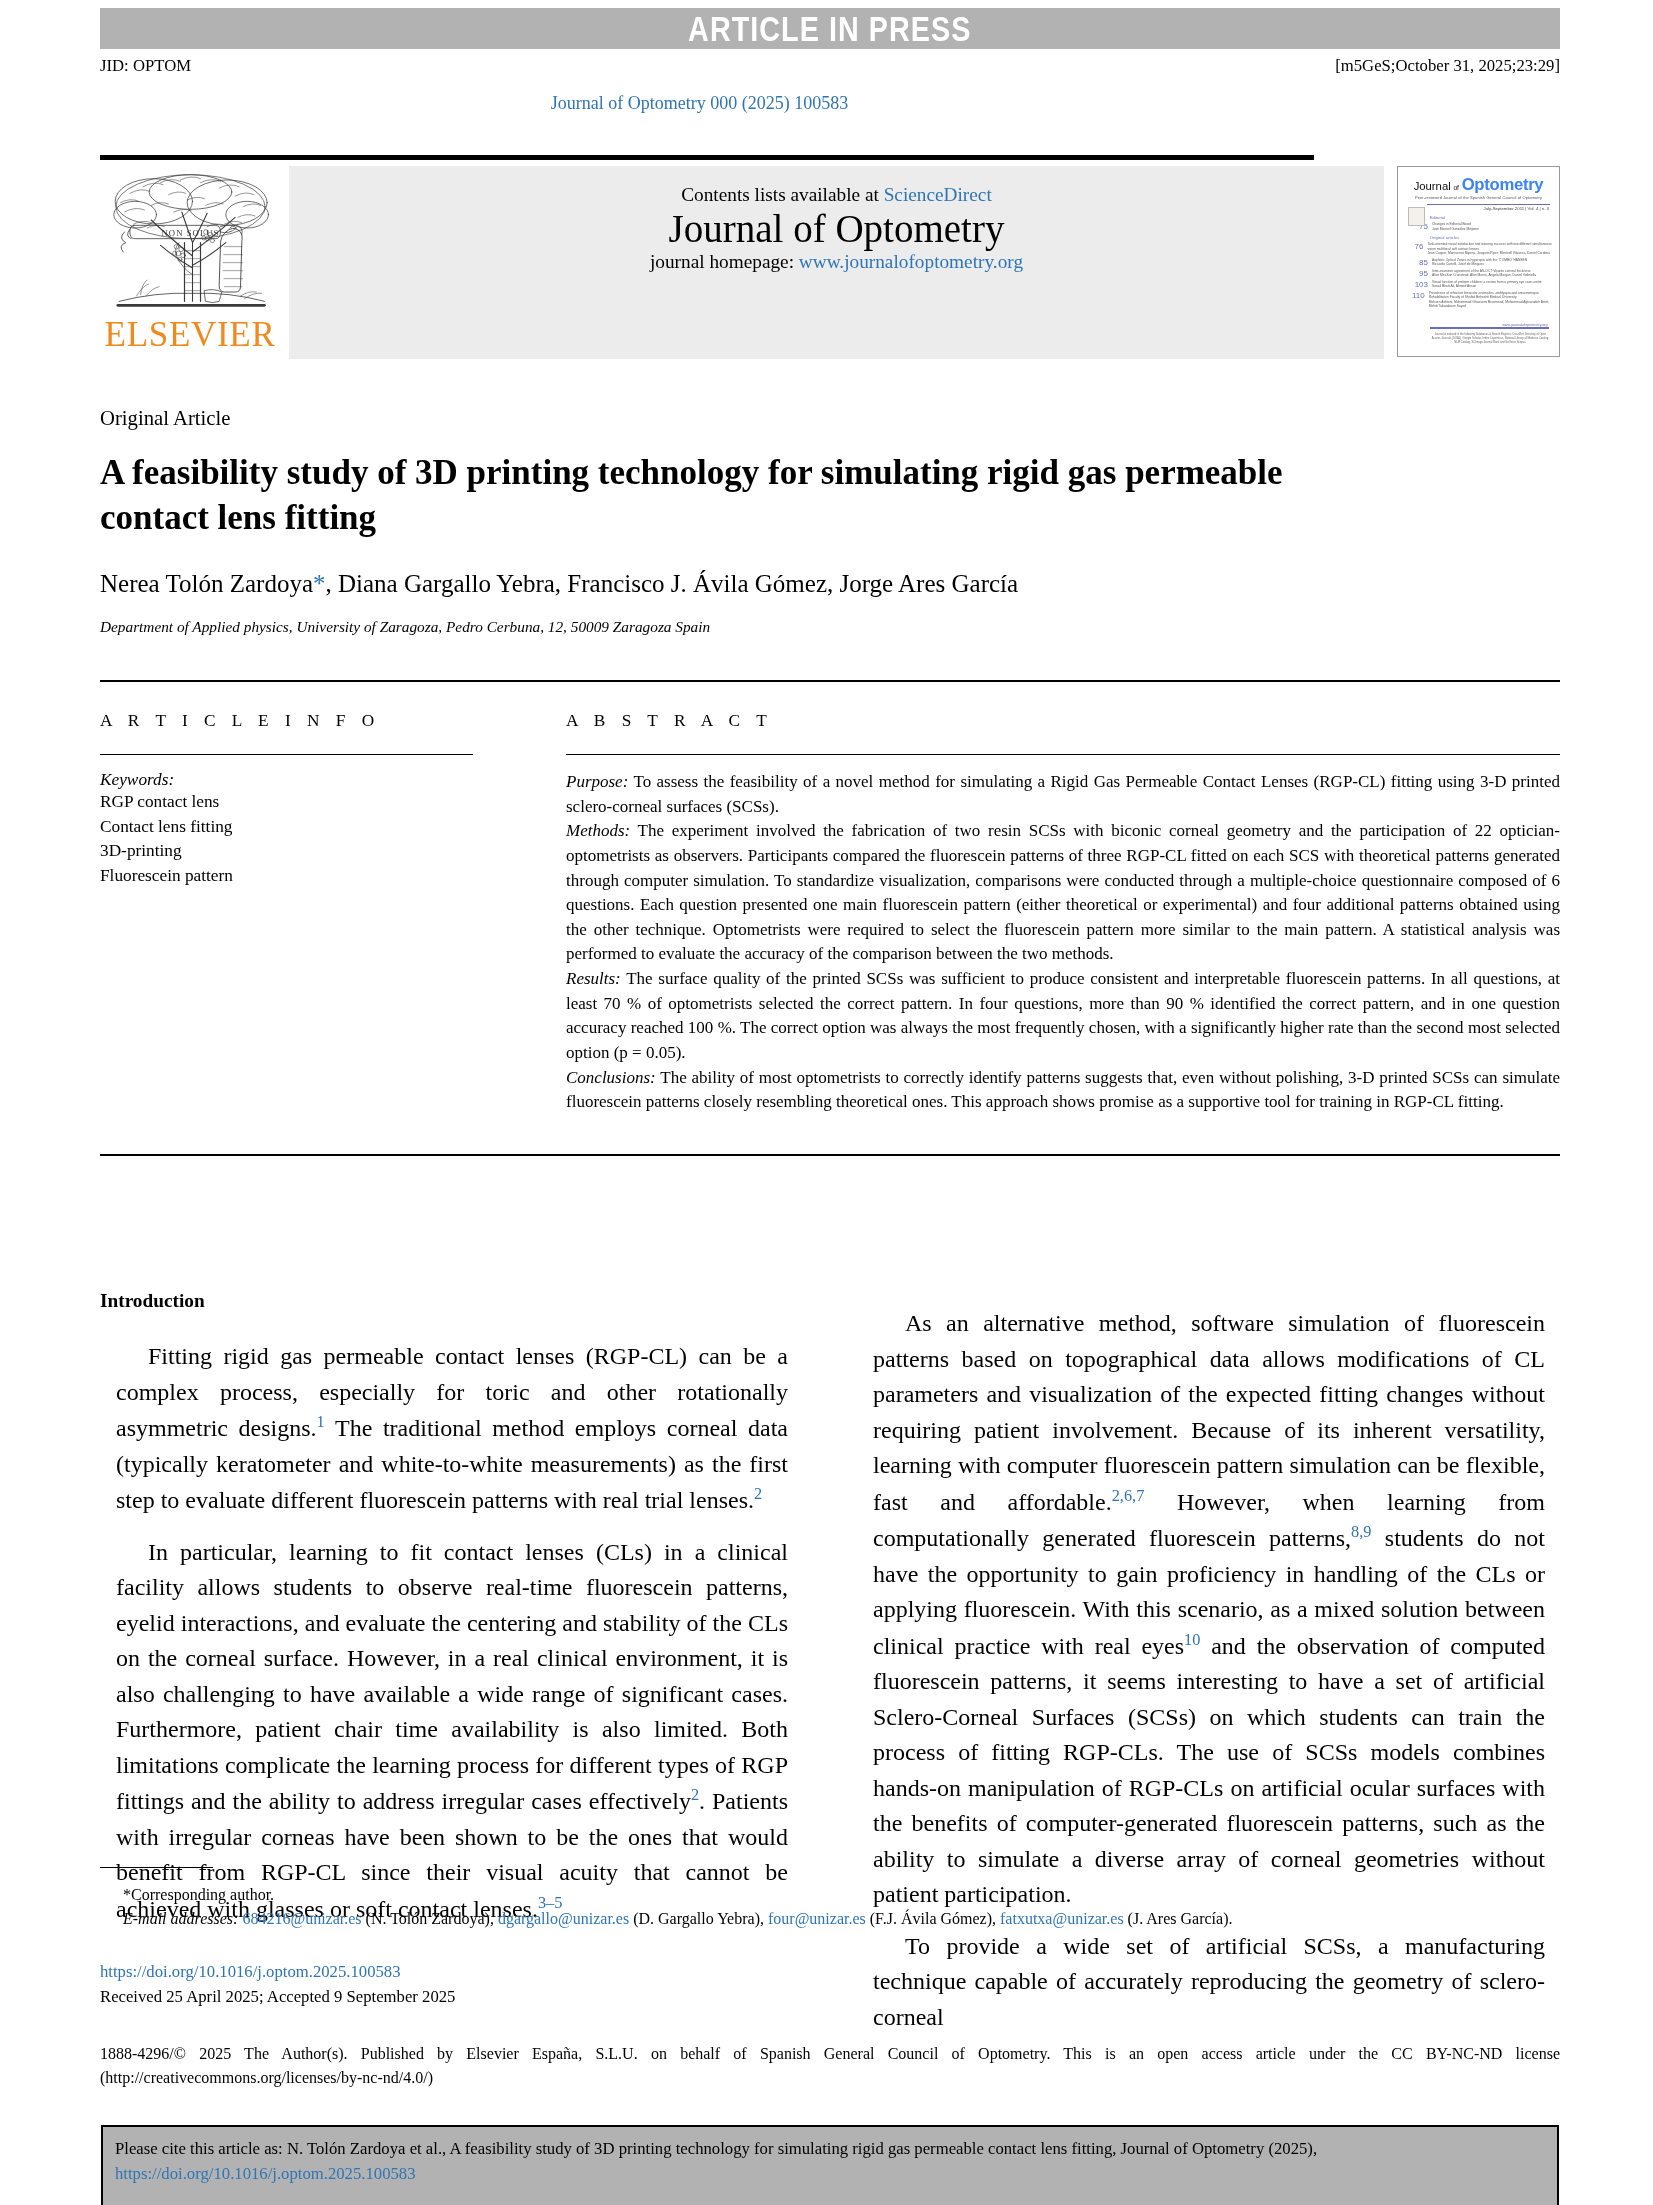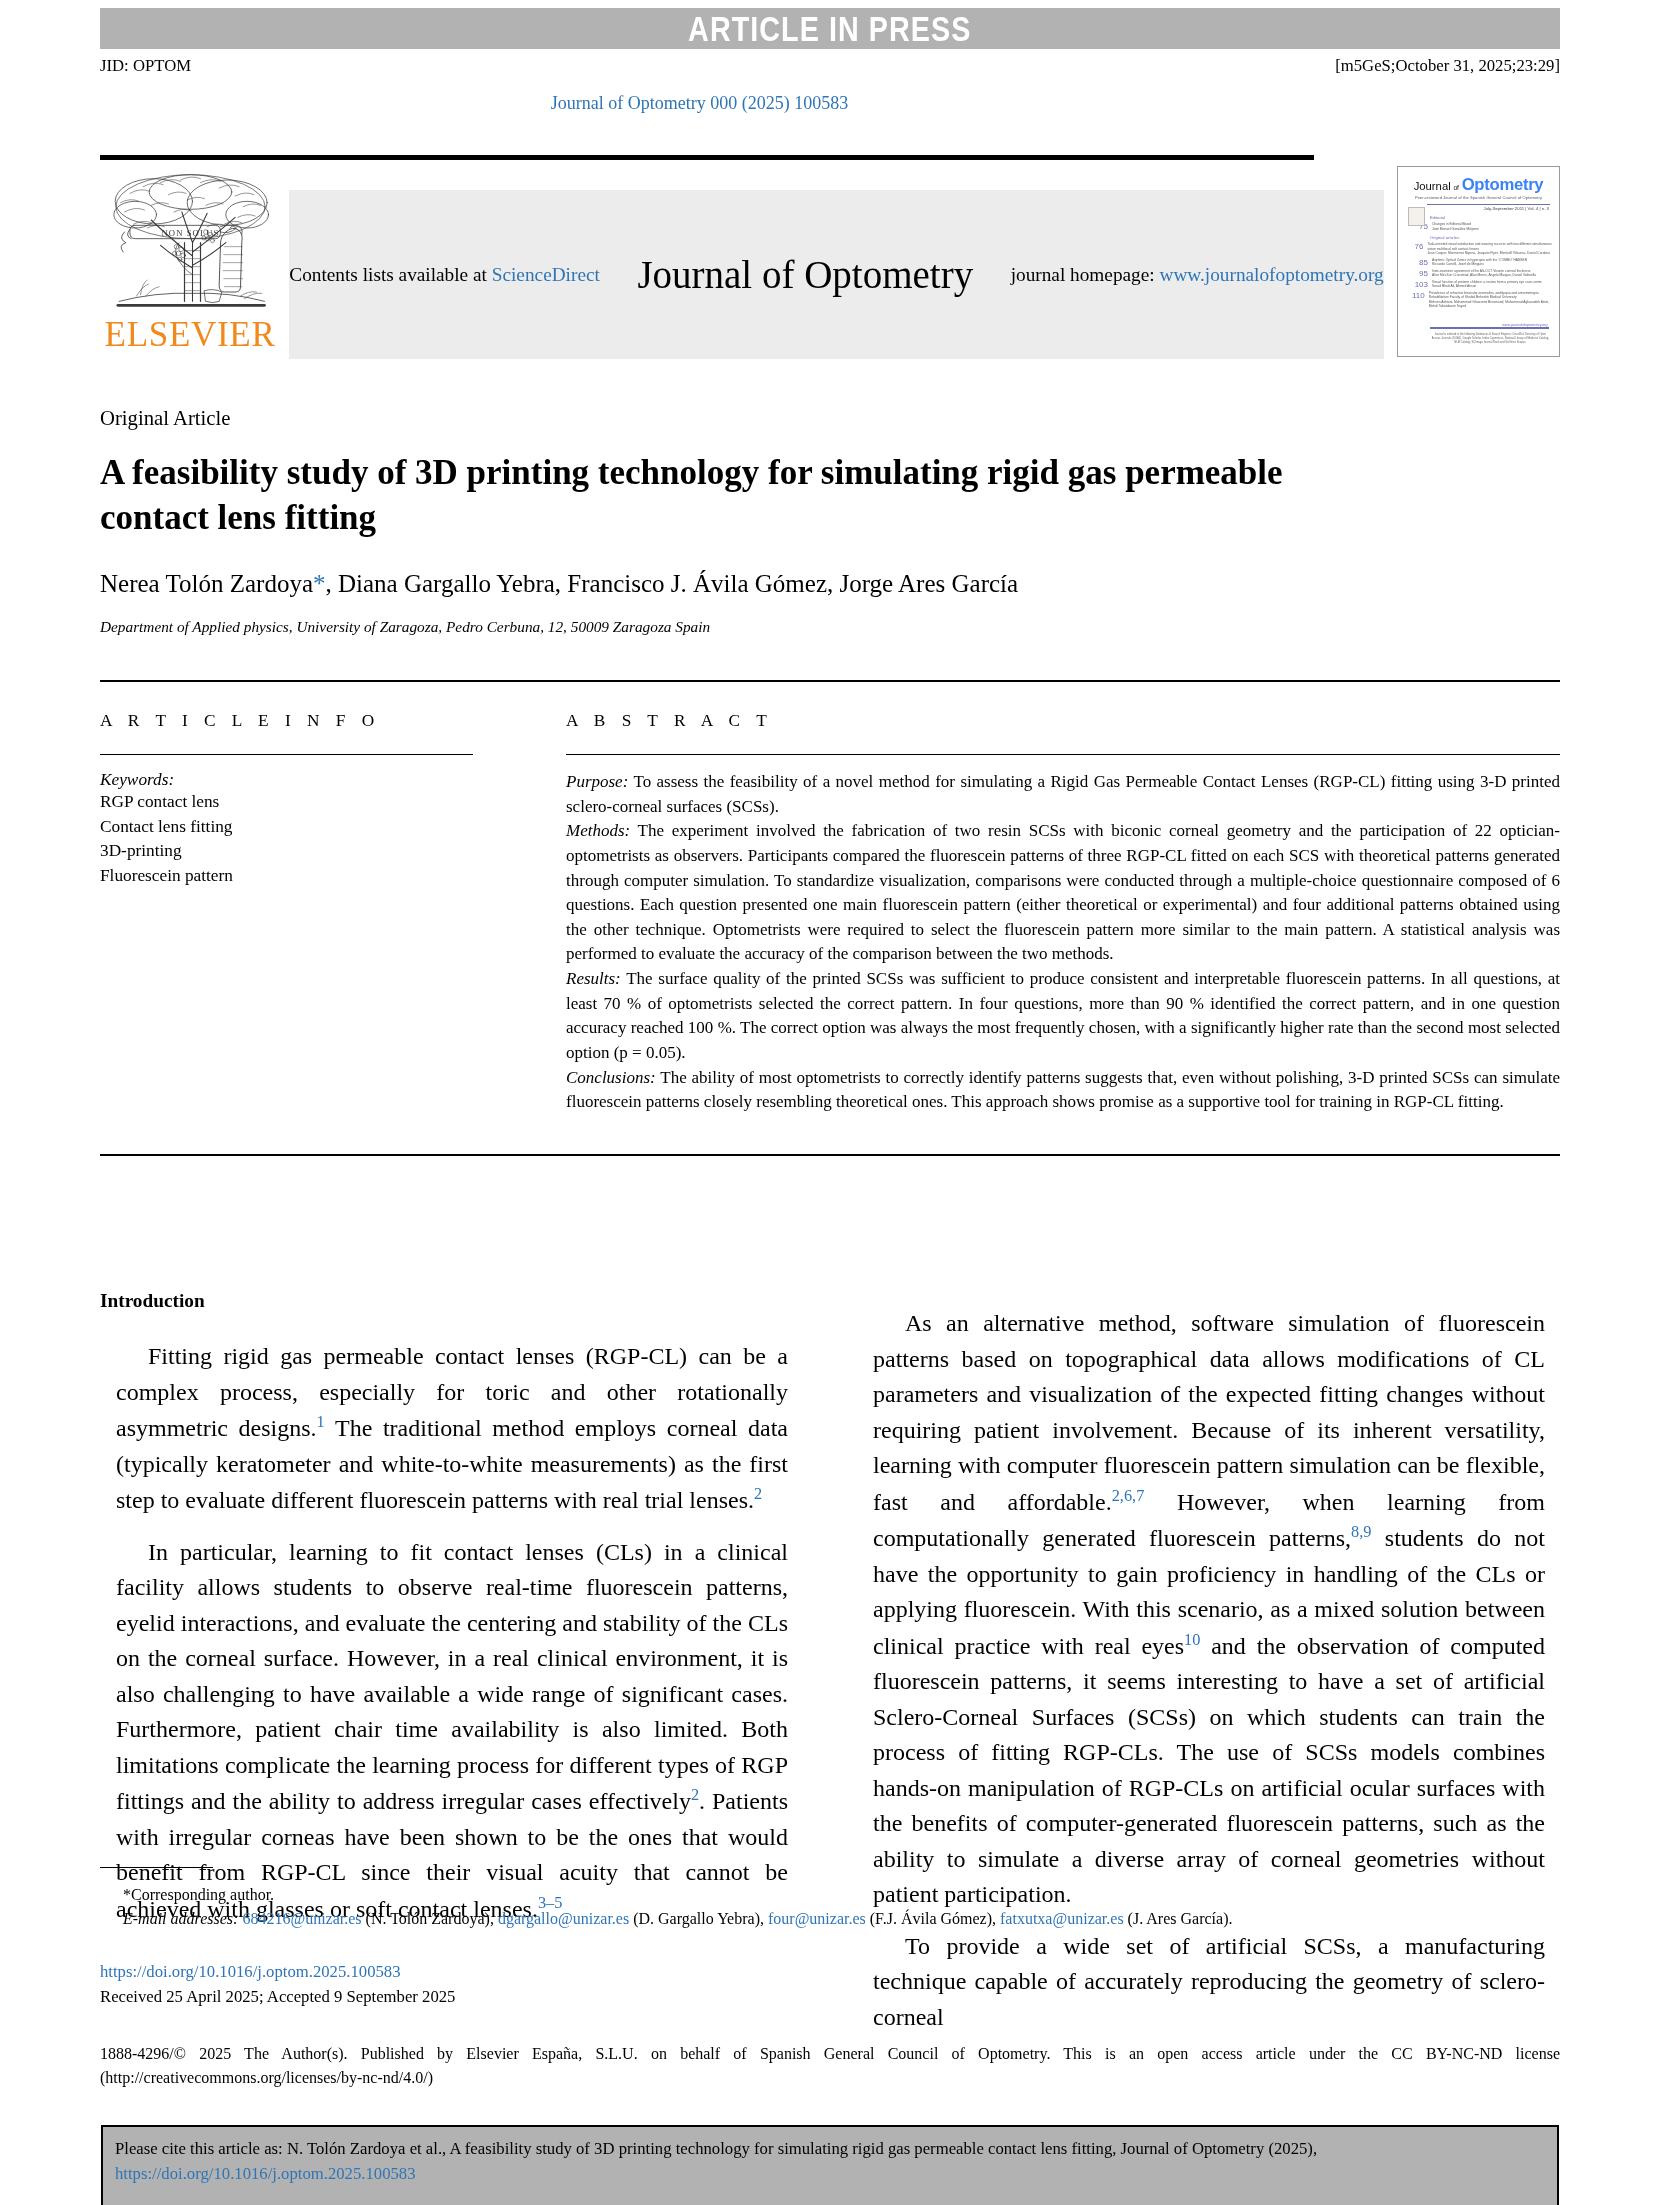--- a/index.html
+++ b/index.html
@@ -108,25 +108,25 @@
     letter-spacing: 0.7px;
     margin-top: -2.7px;
     line-height: 1;
   }
   .journal-band {
     flex: 1;
     background: #ececec;
     margin-left: 9.3px;
     margin-right: 9.3px;
     display: flex;
+    flex-direction: column;
     align-items: center;
-    justify-content: space-between;
+    justify-content: flex-start;
     padding: 17.3px 0 17.3px 0;
     box-sizing: border-box;
-    margin-top: 24px;
   }
   .contents-line {
     font-size: 19.3px;
   }
   .contents-line a, .homepage-line a, .link {
     color: #2e75b6;
     text-decoration: none;
   }
   .journal-name {
     font-size: 39px;

